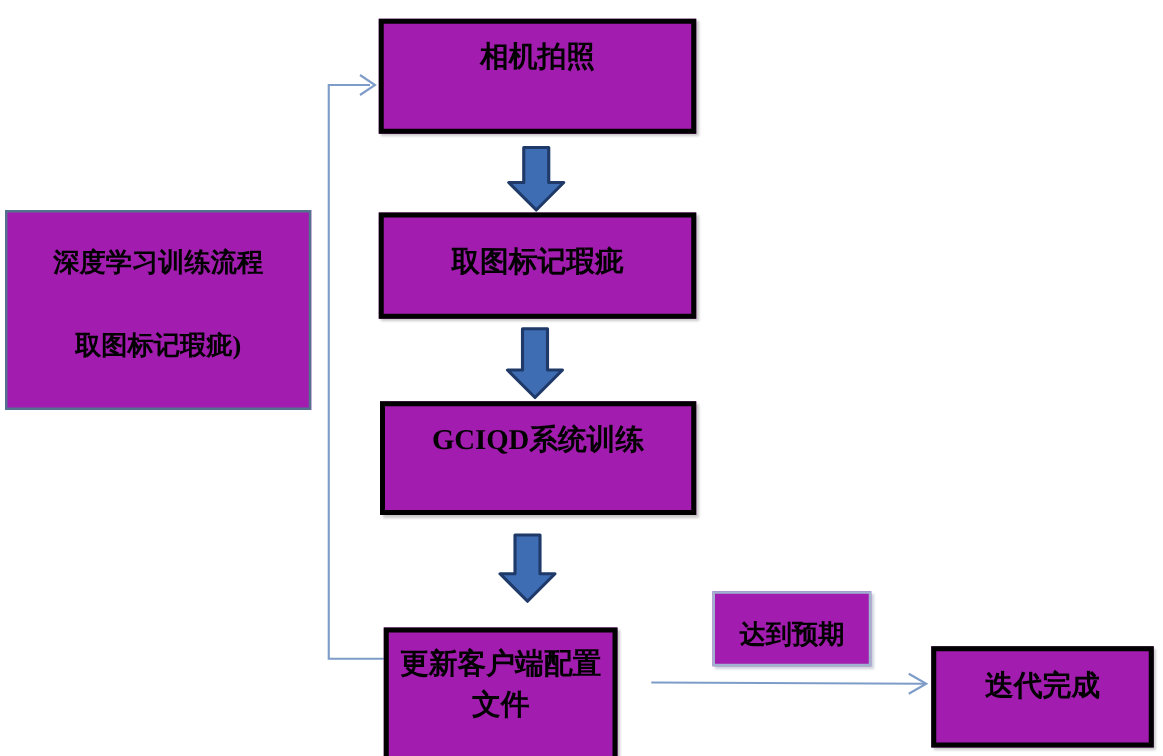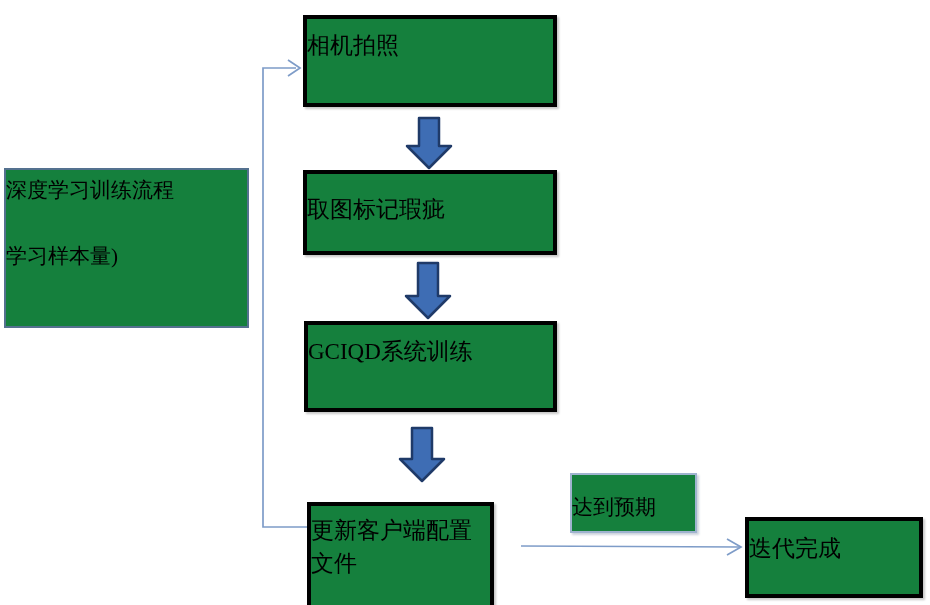--- a/index.html
+++ b/index.html
@@ -16,31 +16,31 @@
     fill:var(--block-arrow-fill,#3e6db4);
     stroke:var(--block-arrow-stroke,#1f3a68);
     stroke-width:2.5;
     stroke-linejoin:round;
   }
   .thin-line{
     stroke:var(--connector-line,#7e9cc8);
     stroke-width:1.7;
     fill:none;
   }
-  .box{position:absolute;box-sizing:border-box;background:#15803d;text-align:left;}
+  .box{position:absolute;box-sizing:border-box;background:#a21caf;text-align:center;font-weight:bold;}
   .step-box{
     border:4px solid var(--box-border,#000);
     font-size:23px;
     box-shadow:2px 2px 2px rgba(0,0,0,0.22);
   }
   .overview-box{
     left:4px;top:168px;width:245px;height:160px;
     border:2px solid var(--overview-border,#54718f);
     font-size:21px;line-height:33px;
-    padding-top:4px;
+    padding-top:24px;
   }
   .camera-box{left:303px;top:15px;width:254px;height:92px;padding-top:11px;}
   .mark-box{left:303px;top:170px;width:254px;height:85px;padding-top:20px;}
   .train-box{left:304px;top:321px;width:253px;height:91px;padding-top:11px;}
   .update-box{left:307px;top:502px;width:187px;height:108px;padding-top:8px;line-height:33px;}
   .condition-box{
     left:570px;top:473px;width:127px;height:60px;
     border:2px solid var(--condition-border,#9fb3cf);
     font-size:21px;padding-top:18px;
     box-shadow:2px 2px 2px rgba(110,130,155,0.35);
@@ -62,21 +62,21 @@
     <polyline class="thin-line" points="727,539 741,547 727,555"></polyline>
 
     <path class="block-arrow" d="M419,118 L439,118 L439,146 L451,146 L429,168 L407,146 L419,146 Z"></path>
     <path class="block-arrow" d="M418,263 L438,263 L438,296 L450,296 L428,318 L406,296 L418,296 Z"></path>
     <path class="block-arrow" d="M412,428 L432,428 L432,459 L444,459 L422,481 L400,459 L412,459 Z"></path>
   </svg>
 
   <div class="box overview-box">
     <div>深度学习训练流程</div>
     <div class="spacer-line"></div>
-    <div>学习样本量)</div>
+    <div>取图标记瑕疵)</div>
   </div>
 
   <div class="box step-box camera-box">
     <span>相机拍照</span>
   </div>
 
   <div class="box step-box mark-box">
     <span>取图标记瑕疵</span>
   </div>
 

